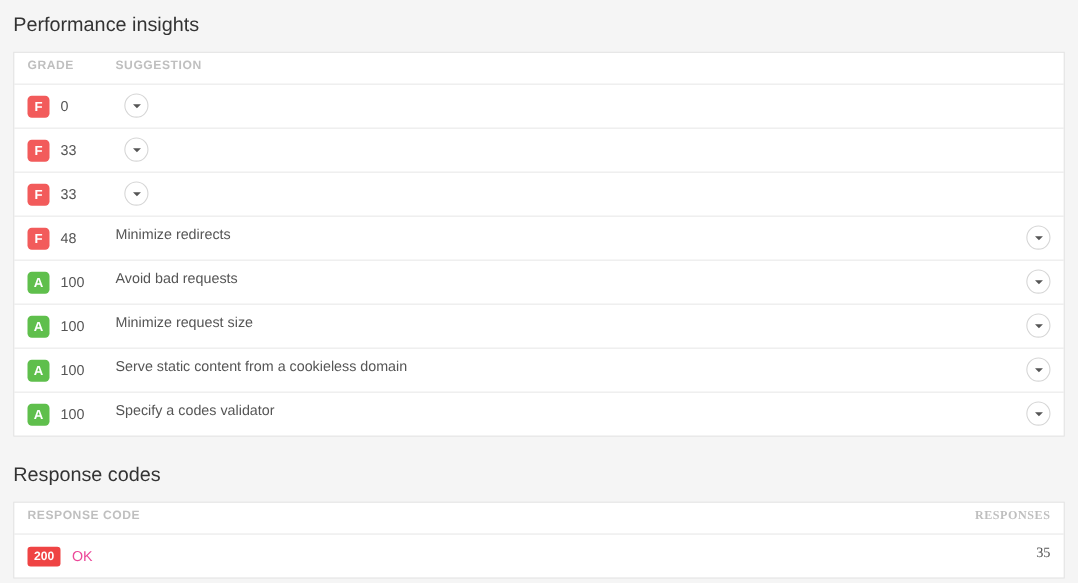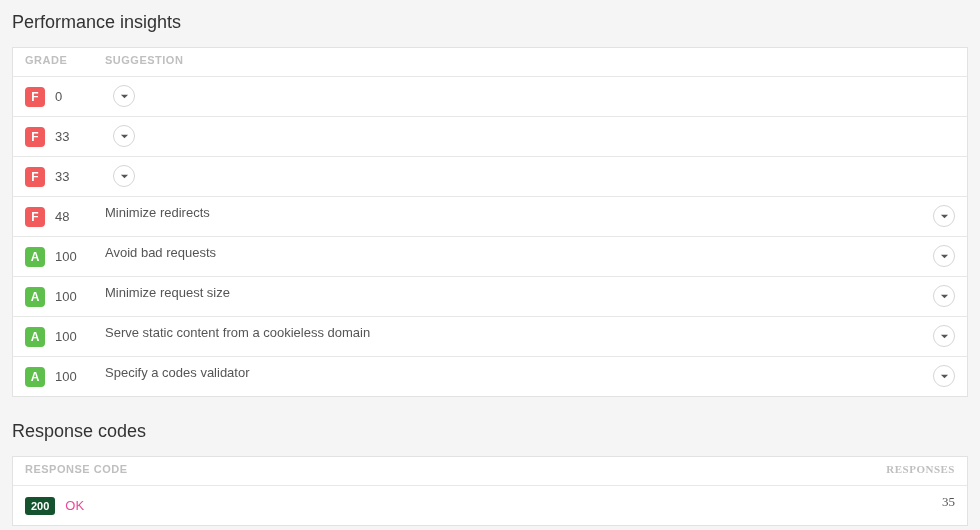--- a/index.html
+++ b/index.html
@@ -76,21 +76,21 @@
     display: inline-flex;
     align-items: center;
     justify-content: center;
     height: 18px;
     padding: 0 6px;
     border-radius: 3px;
     color: #fff;
     font-weight: bold;
     font-size: 11px;
   }
-  .code-badge.code-200 { background: #14532d; }
+  .code-badge.code-200 { background: #ef4444; }
   .hdr-grade { width: 80px; }
   .hdr-suggestion { flex: 1; }
   .hdr-code { width: 160px; }
   .hdr-responses { flex: 1; text-align: right; }
 </style>
 </head>
 <body>
 
 <div class="section">
   <h2 class="section-title">Performance insights</h2>

